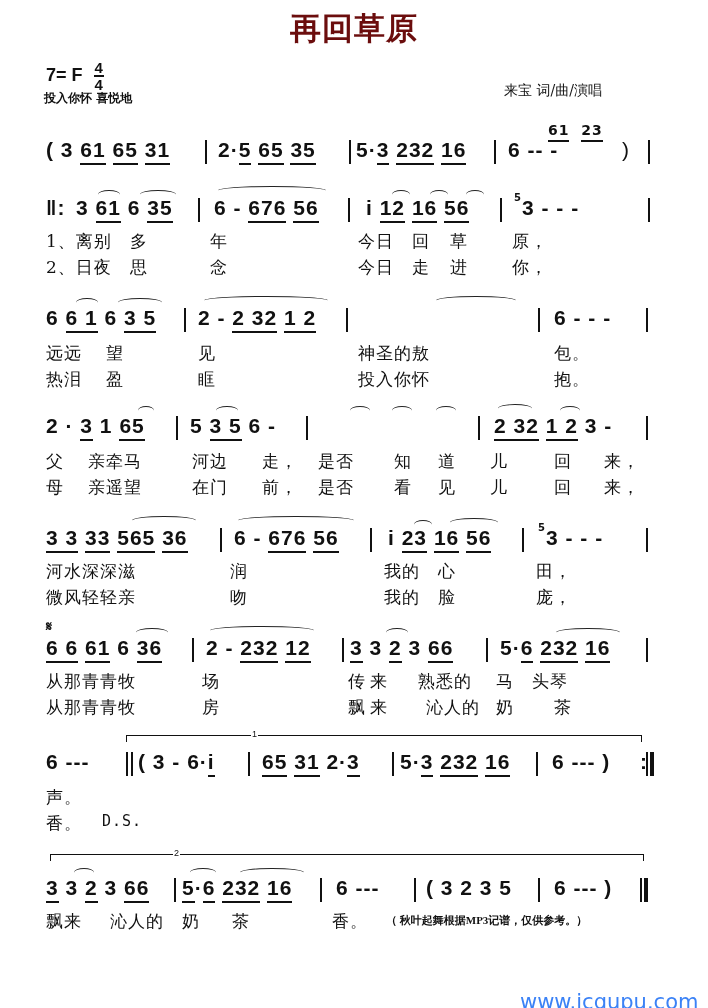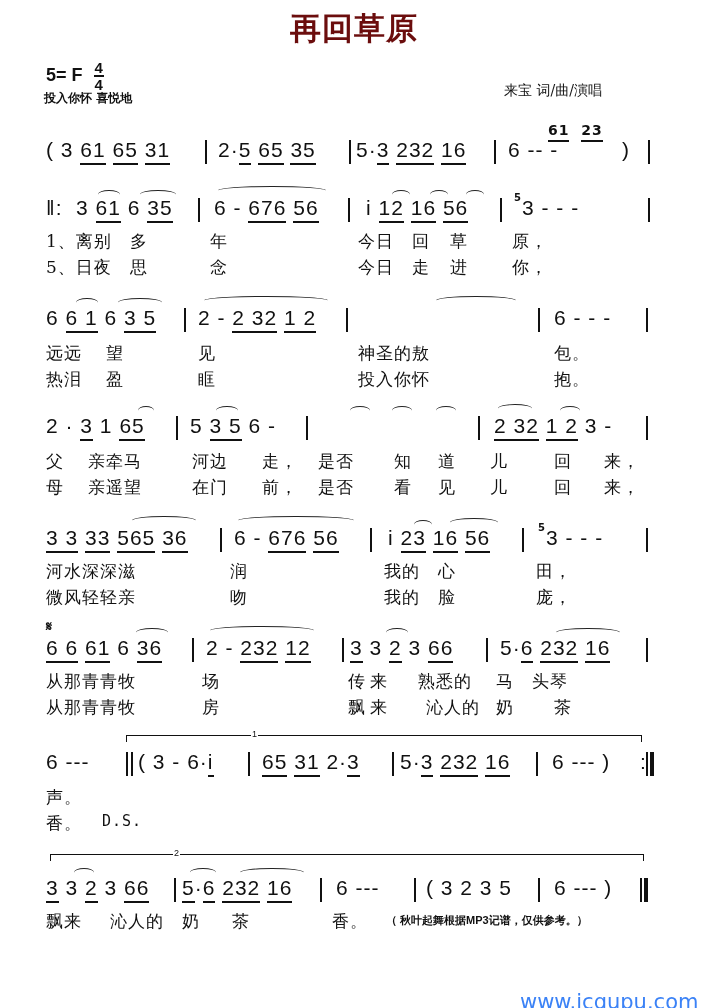--- a/index.html
+++ b/index.html
@@ -7,39 +7,39 @@
          font-family:"Liberation Sans", "DejaVu Sans", sans-serif; color:#111; }
   .abs { position:absolute; }
   .title { left:0; width:708px; top:8px; text-align:center; font-size:31px; font-weight:bold;
            color:#6b0d0d; font-family:"DejaVu Sans", sans-serif; letter-spacing:1px; }
   .key { left:46px; top:60px; font-size:18px; font-weight:bold; }
   .ts { display:inline-block; vertical-align:middle; text-align:center; line-height:15px; margin-left:6px; font-size:15px; font-weight:bold; }
   .ts .n { border-bottom:2px solid #111; padding:0 1px; }
   .tempo { left:44px; top:90px; font-size:12px; font-weight:bold; font-family:"DejaVu Sans", sans-serif; }
   .credit { left:504px; top:82px; font-size:14px; font-family:"DejaVu Serif", serif; }
   .row { left:0; width:708px; height:40px; }
-  .notes { position:absolute; top:0; white-space:nowrap; font-size:21px; font-weight:normal; letter-spacing:1px; }
+  .notes { position:absolute; top:0; white-space:nowrap; font-size:21px; font-weight:bold; letter-spacing:1px; }
   .bar { position:absolute; width:2px; height:24px; background:#111; }
   .lyr { position:absolute; white-space:nowrap; font-size:17px; font-family:"DejaVu Serif", serif; letter-spacing:1px; }
   .ul { border-bottom:2px solid #111; padding-bottom:2px; }
   .dbl { position:absolute; height:24px; border-left:5px solid #111; }
   .bracket { position:absolute; border-top:1.5px solid #111; height:6px; }
   .bracket.l { border-left:1.5px solid #111; }
   .bracket.r { border-right:1.5px solid #111; }
   .blabel { position:absolute; font-size:9px; background:#fff; padding:0 1px; top:-7px; }
   .note-small { font-size:10px; font-weight:bold; font-family:"DejaVu Sans", sans-serif; }
   .watermark { left:520px; top:990px; font-size:21px; color:#3b82f6; font-family:"DejaVu Sans", sans-serif; }
   .arc { position:absolute; border-top:1.5px solid #222; border-radius:50% 50% 0 0; height:8px; }
 </style>
 </head>
 <body>
 
 <div class="abs title">再回草原</div>
 <div class="abs key">
-  <span>5= F</span>
+  <span>7= F</span>
   <span class="ts">
     <div class="n">4</div>
     <div>4</div>
   </span>
 </div>
 <div class="abs tempo">投入你怀  喜悦地</div>
 <div class="abs credit">来宝  词/曲/演唱</div>
 
 <div class="abs row" style="top:138px">
   <div class="notes" style="left:46px">
@@ -81,21 +81,21 @@
   <div class="arc" style="left:466px;top:-6px;width:18px"></div>
   <div class="bar" style="left:500px;top:2px"></div>
   <div class="notes note-small" style="left:514px;top:-4px">5</div>
   <div class="notes" style="left:522px">3  -  -  -</div>
   <div class="bar" style="left:648px;top:2px"></div>
 </div>
 <div class="lyr" style="left:46px;top:230px">
   <span>1、离别</span><span style="position:absolute;left:84px">多</span><span style="position:absolute;left:164px">年</span><span style="position:absolute;left:312px">今日</span><span style="position:absolute;left:366px">回</span><span style="position:absolute;left:404px">草</span><span style="position:absolute;left:466px">原，</span>
 </div>
 <div class="lyr" style="left:46px;top:256px">
-  <span>5、日夜</span><span style="position:absolute;left:84px">思</span><span style="position:absolute;left:164px">念</span><span style="position:absolute;left:312px">今日</span><span style="position:absolute;left:366px">走</span><span style="position:absolute;left:404px">进</span><span style="position:absolute;left:466px">你，</span>
+  <span>2、日夜</span><span style="position:absolute;left:84px">思</span><span style="position:absolute;left:164px">念</span><span style="position:absolute;left:312px">今日</span><span style="position:absolute;left:366px">走</span><span style="position:absolute;left:404px">进</span><span style="position:absolute;left:466px">你，</span>
 </div>
 
 <div class="abs row" style="top:306px">
   <div class="notes" style="left:46px">
     <span>6 </span><span class="ul">6 1</span><span> 6 </span><span class="ul">3 5</span>
   </div>
   <div class="arc" style="left:76px;top:-8px;width:22px"></div>
   <div class="arc" style="left:118px;top:-8px;width:44px"></div>
   <div class="bar" style="left:184px;top:2px"></div>
   <div class="notes" style="left:198px">
@@ -247,15 +247,15 @@
   <div class="notes" style="left:336px">6 ---</div>
   <div class="bar" style="left:414px;top:2px"></div>
   <div class="notes" style="left:426px">( 3 2 3 5</div>
   <div class="bar" style="left:538px;top:2px"></div>
   <div class="notes" style="left:554px">6 ---  )</div>
   <div class="dbl" style="left:640px;top:2px;border-left:2px solid #111;width:2px;border-right:4px solid #111"></div>
 </div>
 <div class="lyr" style="left:46px;top:910px">
   <span>飘来</span><span style="position:absolute;left:64px">沁人的</span><span style="position:absolute;left:136px">奶</span><span style="position:absolute;left:186px">茶</span><span style="position:absolute;left:286px">香。</span>
 </div>
-<div class="abs" style="left:386px;top:913px;font-size:11px;font-weight:bold;font-family:Liberation Sans, sans-serif">（ 秋叶起舞根据MP3记谱，仅供参考。）</div>
+<div class="abs" style="left:386px;top:913px;font-size:11px;font-weight:bold;font-family:Liberation Serif, serif">（ 秋叶起舞根据MP3记谱，仅供参考。）</div>
 
 <div class="abs watermark">www.jcqupu.com</div>
 
 </body></html>

